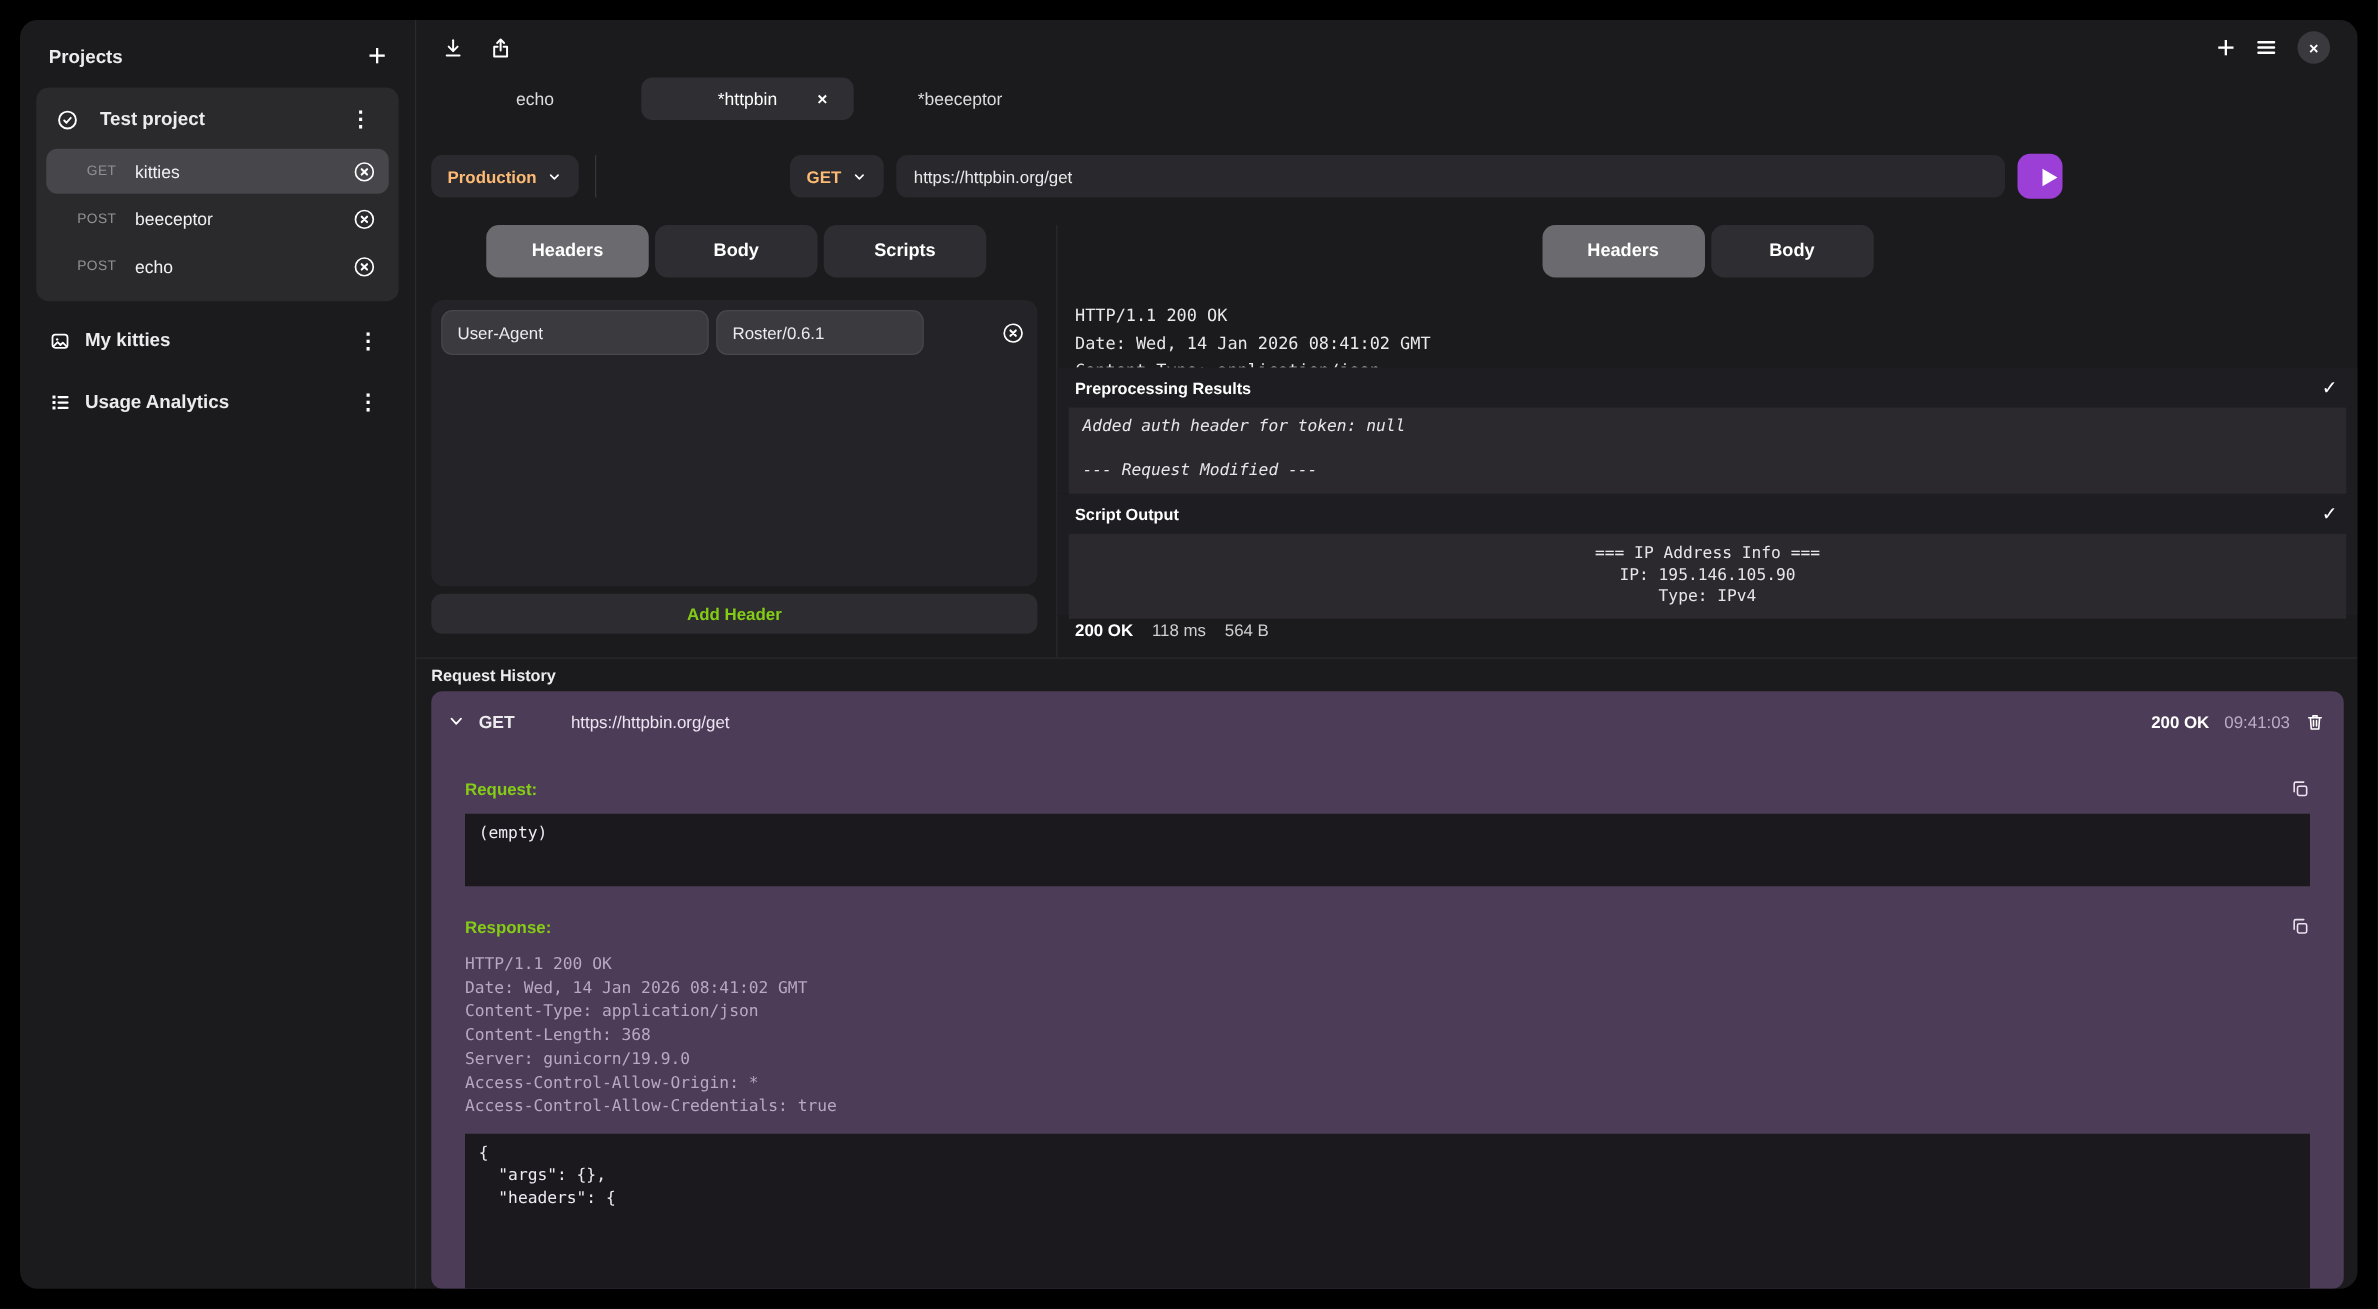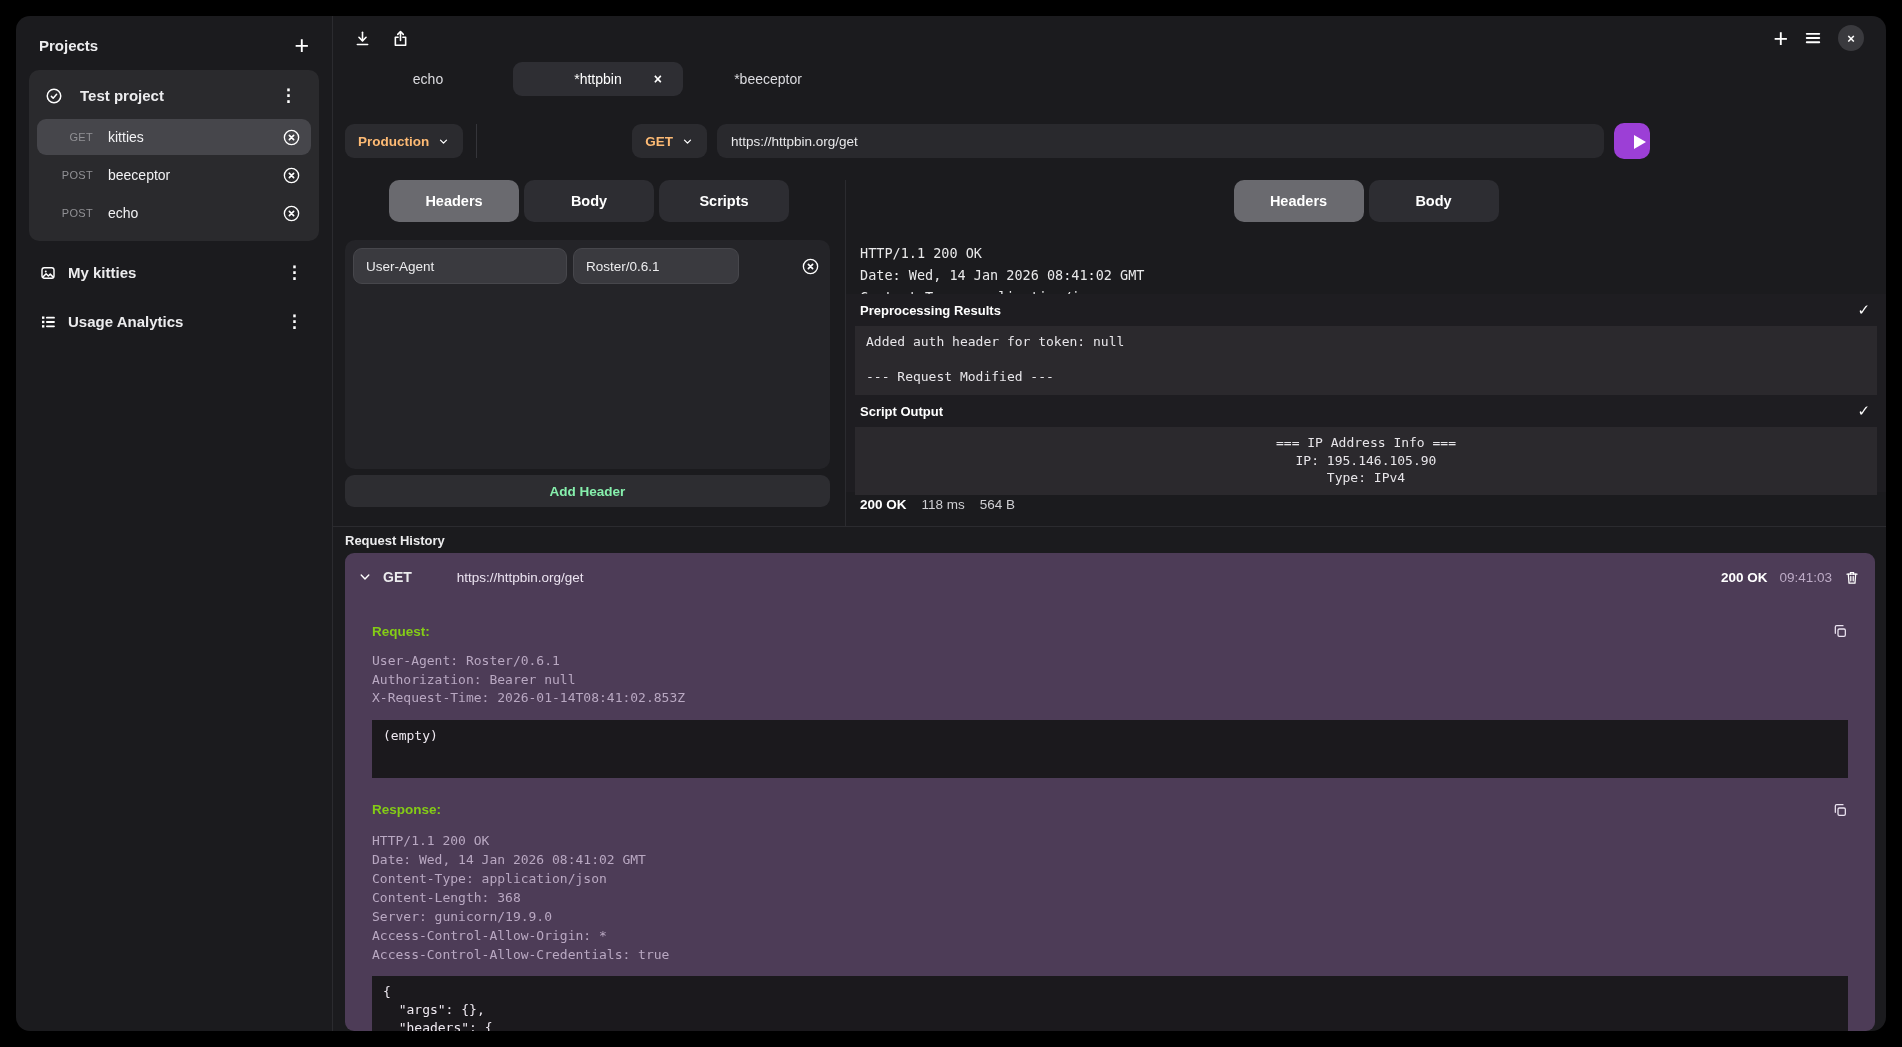--- a/index.html
+++ b/index.html
@@ -74,35 +74,35 @@
   .seg.active{background:#6a6a6f;}
   .headers-card{margin:18px 15px 0 12px;height:229px;background:#242428;
     border-radius:10px;padding:8px;box-sizing:border-box;}
   .kv-row{display:flex;align-items:center;gap:6px;}
   .kv-input{height:36px;background:#3a3a3f;border:1px solid #47474c;border-radius:9px;
     color:#ececee;font-size:13.5px;padding:0 12px;box-sizing:border-box;font-family:inherit;}
   .kv-key{width:214px;}
   .kv-val{width:166px;}
   .kv-remove{margin-left:auto;margin-right:2px;}
   .add-header-btn{margin:6px 15px 0 12px;height:32px;background:#2d2d31;border:none;
-    border-radius:9px;color:#86efac;font-weight:bold;font-size:13.5px;font-family:inherit;cursor:pointer;}
+    border-radius:9px;color:#84cc16;font-weight:bold;font-size:13.5px;font-family:inherit;cursor:pointer;}
 
   .right-col{flex:1;position:relative;min-width:0;}
   .mono{font-family:"DejaVu Sans Mono",monospace;}
   .resp-preview{position:absolute;top:62px;left:14px;right:10px;
     font-size:13.5px;line-height:22px;white-space:pre;color:#e9e9ea;overflow:hidden;height:52px;}
   .overlay-panel{position:absolute;left:0;right:0;background:#1e1d21;}
   .op-pre{top:114px;height:101px;}
   .op-script{top:215px;height:97px;text-align:center;}
   .op-head{display:flex;align-items:center;justify-content:space-between;
     padding:7px 16px 4px 14px;font-weight:bold;font-size:13px;color:#fff;}
   .op-check{font-size:15px;font-weight:normal;color:#fff;}
   .op-body{margin:3px 9px 0;background:#2b292d;padding:7px 11px;
     font-size:13px;line-height:17.5px;white-space:pre;overflow:hidden;color:#e7e5e9;}
-  .op-pre .op-body{height:56px;}
+  .op-pre .op-body{height:56px;font-style:italic;}
   .op-script .op-body{height:54px;}
   .status-row{position:absolute;top:317px;left:14px;display:flex;align-items:center;
     gap:15px;font-size:13.5px;color:#cfcfd3;}
   .status-code{font-weight:bold;color:#fff;}
 
   .history-label{margin:6px 0 0 12px;font-weight:bold;font-size:13px;line-height:15px;}
   .history-card{flex:1;min-height:0;margin:5px 11px 0 12px;background:#4d3c57;
     border-radius:9px;overflow:hidden;}
   .he-head{height:48px;display:flex;align-items:center;padding:0 15px 0 13px;cursor:pointer;}
   .he-method{font-weight:bold;font-size:14px;margin-left:11px;}
@@ -364,23 +364,20 @@
       <div class="he-body">
         <div class="sec-head first">
           <span>Request:</span>
           <button class="icon-btn copy-btn">
             <svg width="16" height="16" viewBox="0 0 24 24" fill="none" stroke="#ece4f1" stroke-width="1.9" stroke-linecap="round" stroke-linejoin="round">
                 <rect x="9" y="9" width="11" height="11" rx="2"></rect>
                 <path d="M5 15.5V6a2 2 0 0 1 2-2h9.5"></path>
               </svg>
           </button>
         </div>
-        <div class="mono-block mono">User-Agent: Roster/0.6.1
-Authorization: Bearer null
-X-Request-Time: 2026-01-14T08:41:02.853Z</div>
         <div class="code-box empty-box mono">(empty)</div>
 
         <div class="sec-head second">
           <span>Response:</span>
           <button class="icon-btn copy-btn">
             <svg width="16" height="16" viewBox="0 0 24 24" fill="none" stroke="#ece4f1" stroke-width="1.9" stroke-linecap="round" stroke-linejoin="round">
                 <rect x="9" y="9" width="11" height="11" rx="2"></rect>
                 <path d="M5 15.5V6a2 2 0 0 1 2-2h9.5"></path>
               </svg>
           </button>

